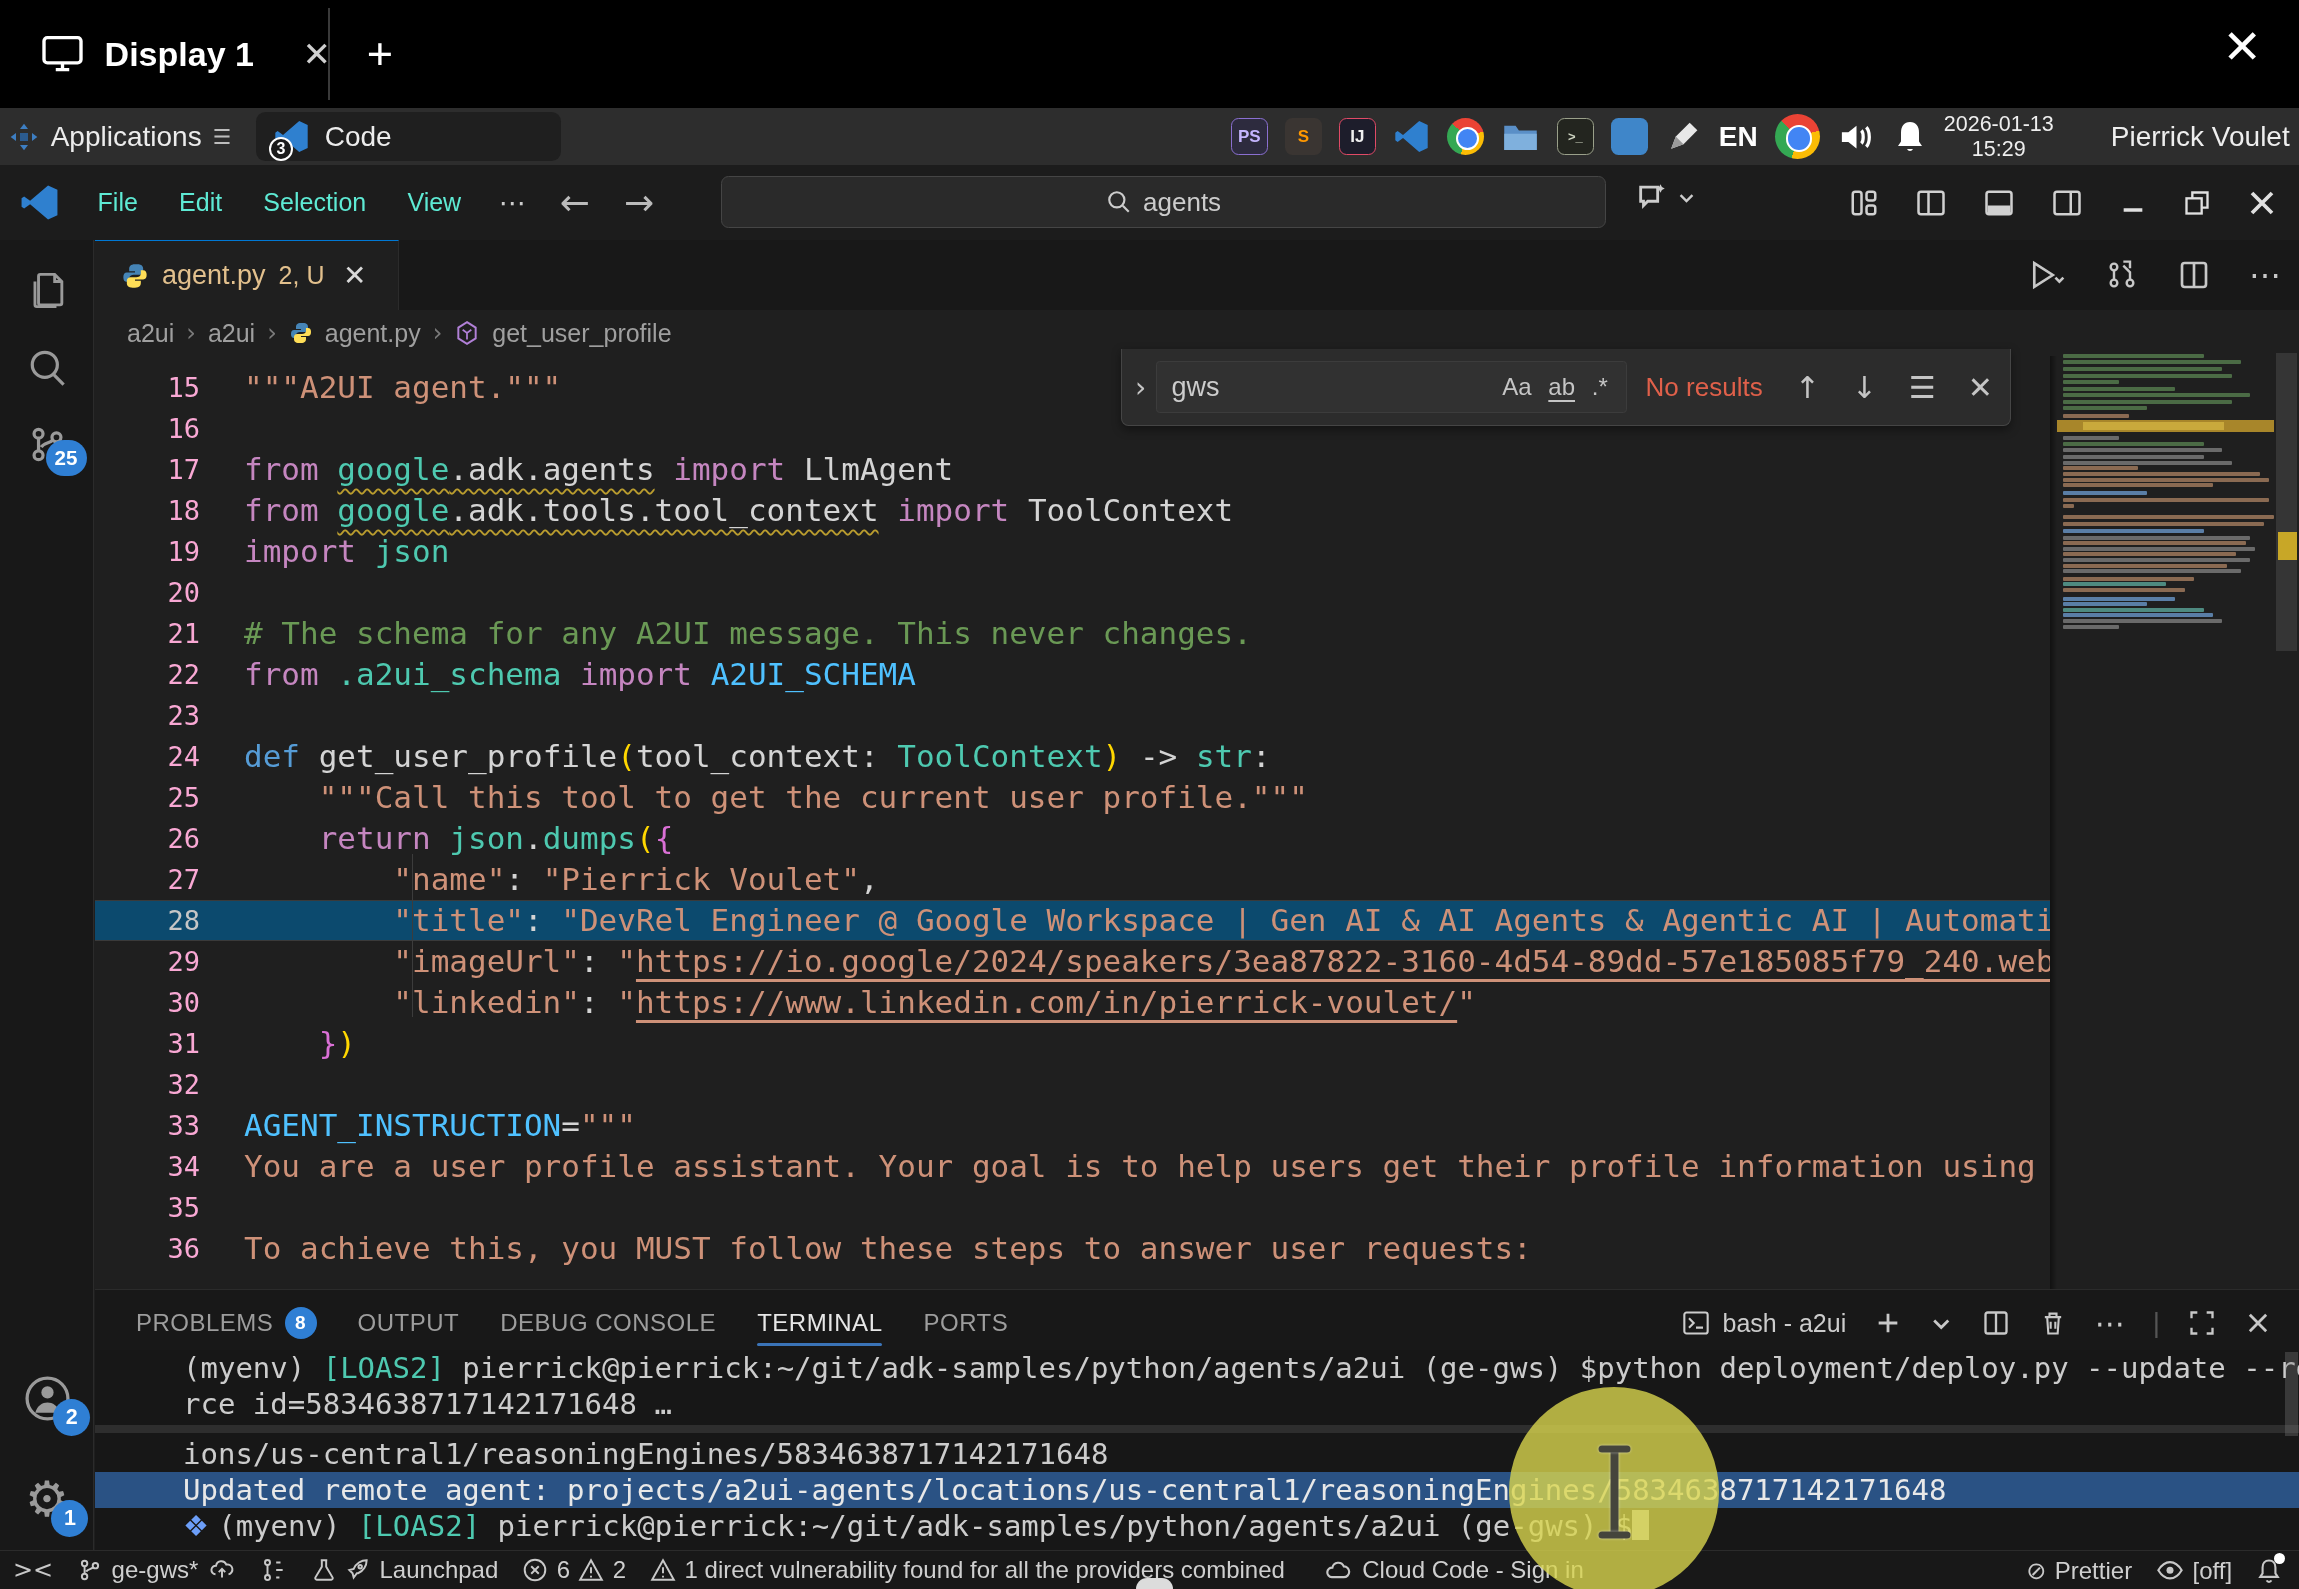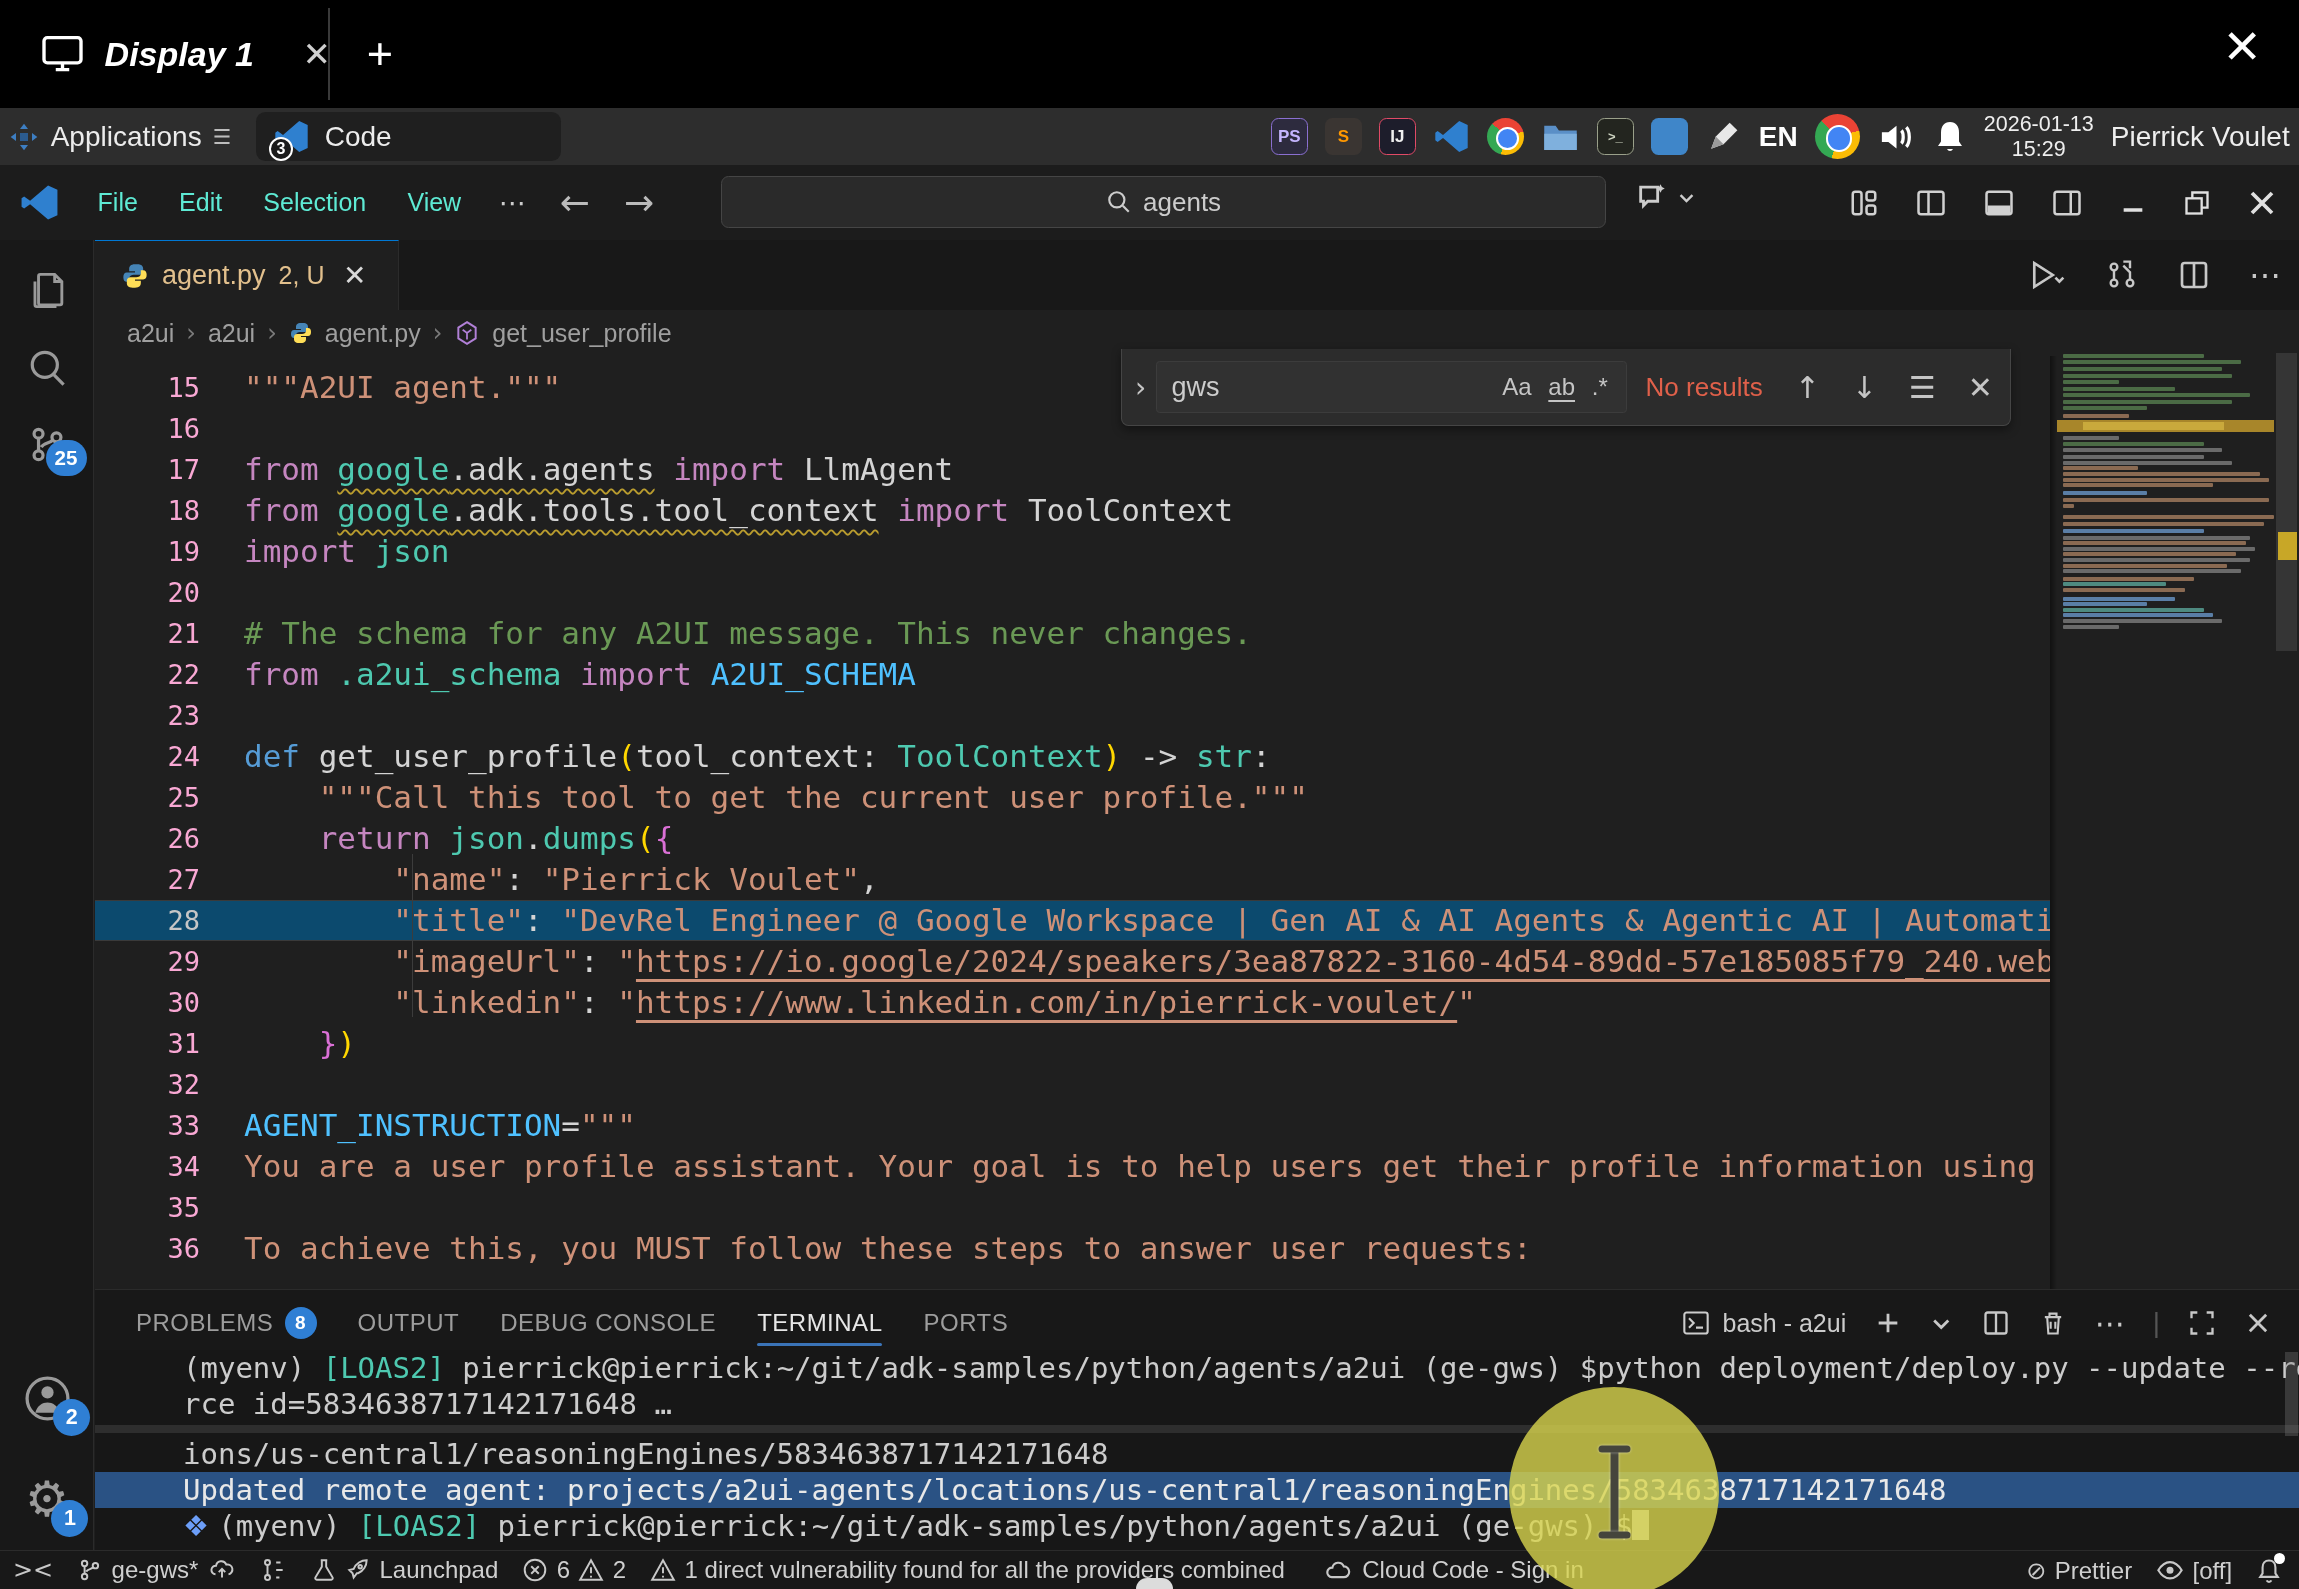--- a/index.html
+++ b/index.html
@@ -2,39 +2,39 @@
 <html style="font-size:15px"><head>
 <meta charset="utf-8">
 <style>
   * { margin:0; padding:0; box-sizing:border-box; }
   html,body { background:#000; }
   body { font-family:"Liberation Sans", sans-serif; }
   #screen { position:relative; width:2299px; height:1589px; overflow:hidden; background:#1f1f1f; }
 
   
   .remote-bar { position:absolute; left:0; top:0; width:2299px; height:108px; background:#000; }
-  .rtab { position:absolute; left:17px; top:13px; height:82px; display:flex; align-items:center; gap:20.6px; padding:0 24px; color:#fff;font-style:italic; }
+  .rtab { position:absolute; left:17px; top:13px; height:82px; display:flex; align-items:center; gap:20.6px; padding:0 24px; color:#fff; }
   .rtab-label { font-size:34px; font-weight:700; }
   .rtab-close { color:#cfcfcf; font-size:34px; margin-left:28px; font-family:"DejaVu Sans",sans-serif; }
   .rsep { position:absolute; left:328px; top:7.5px; width:1.9px; height:92px; background:#3a3a3a; }
   .rplus { position:absolute; left:347px; top:17px; width:66px; height:73px; color:#fff; font-size:45px; display:flex; align-items:center; justify-content:center; }
   .rclose { position:absolute; right:37px; top:19px; color:#fff; font-size:47px; font-family:"DejaVu Sans",sans-serif; }
 
   
   .taskbar { position:absolute; left:0; top:108px; width:2299px; height:57px; background:#2d2d2d; display:flex; align-items:center; }
   .apps { display:flex; align-items:center; gap:11.2px; padding:0 9.4px 0 7.5px; color:#ececec; font-size:28px; height:100%; }
   .apps-burger { color:#bdbdbd; font-size:20.6px; }
   .winbtn { display:flex; align-items:center; gap:15px; background:#1f1f1f; border-radius:9.4px; height:49px; margin-left:15px; padding:0 169px 0 17px; color:#ececec; font-size:28px; }
   .win-ico-wrap { position:relative; width:37px; height:37px; }
   .win-badge { position:absolute; left:-3.7px; bottom:-5.6px; width:24px; height:24px; border-radius:50%; background:#1b1b1b; border:2.8px solid #fff; color:#fff; font-size:16px; font-weight:700; display:flex; align-items:center; justify-content:center; }
   .tray { position:absolute; right:0; top:0; height:57px; display:flex; align-items:center; gap:17px; padding-right:5.6px; }
   .tile { width:37px; height:37px; border-radius:7.5px; display:flex; align-items:center; justify-content:center; font-size:17px; font-weight:700; color:#fff; }
   .lang { color:#fff; font-size:28px; font-weight:700; }
   .clock { color:#eee; font-size:21.5px; text-align:center; line-height:1.15; }
-  .tray-user { color:#eee; font-size:28px; padding-right:3.7px; white-space:nowrap; }
+  .tray-user { color:#eee; font-size:28px; padding-right:3.7px; white-space:nowrap;margin-left:40px; }
   .chrome-ico { position:relative; width:37px; height:37px; border-radius:50%; background:conic-gradient(from -45deg,#ea4335 0 33.3%,#fbbc05 0 66.6%,#34a853 0 100%); }
   .chrome-ico::after { content:""; position:absolute; left:9.4px; top:9.4px; width:19px; height:19px; border-radius:50%; background:#4285f4; border:2.8px solid #fff; }
   .chrome-big { width:45px; height:45px; }
   .chrome-big::after { left:11.2px; top:11.2px; width:22.5px; height:22.5px; }
 
   
   .titlebar { position:absolute; left:0; top:165px; width:2299px; height:75px; background:#1c1c1c; display:flex; align-items:center; }
   .vsc-logo { margin:0 17px 0 19px; }
   .menu-item { color:#5eead4; font-size:25px; padding:7.5px 20.6px; border-radius:7.5px; }
   .menu-more { color:#cccccc; font-size:27px; padding:7.5px 17px; }

